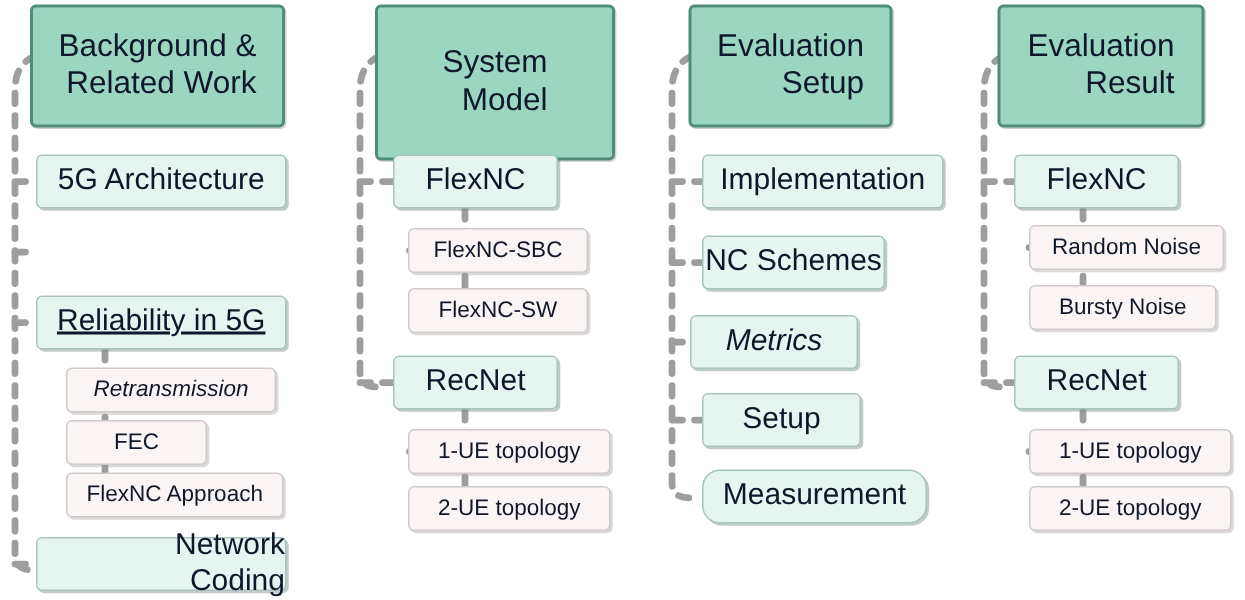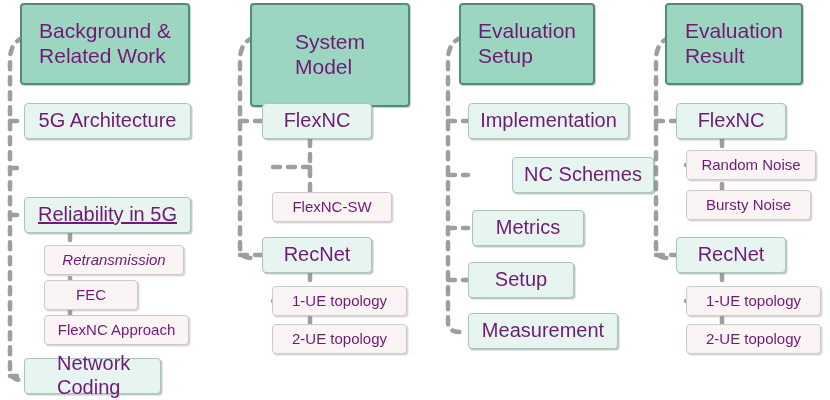--- a/index.html
+++ b/index.html
@@ -6,21 +6,21 @@
   body{
     width:830px;height:400px;background:#ffffff;
     font-family:"Liberation Sans", sans-serif;
     overflow:hidden;position:relative;
   }
   #canvas{position:absolute;left:0;top:0;width:830px;height:400px;}
   svg.links{position:absolute;left:0;top:0;width:830px;height:400px;pointer-events:none;}
   .node{
     position:absolute;box-sizing:border-box;
     display:flex;align-items:center;justify-content:center;
-    text-align:left;color:#701a75;border-radius:3px;
+    text-align:right;color:#0f172a;border-radius:3px;
     line-height:1.18;white-space:pre-line;
   }
   .lvl0{
     background:#9cd6c1;border:2.5px solid #4f8d79;
     font-size:21px;font-weight:400;border-radius:4px;
     box-shadow:1px 1px 0 rgba(0,0,0,.18);
   }
   .lvl1{
     background:#e7f5f0;border:1.6px solid #a9c4bd;
     font-size:20px;border-radius:4px;
@@ -66,35 +66,36 @@
       <path d="M 722 273 L 722 335 Q 722 340 730 340" fill="none" stroke="#9e9e9e" stroke-width="4.5" stroke-linecap="round" stroke-dasharray="7 8"></path>
       <path d="M 722 301 L 686 301" fill="none" stroke="#9e9e9e" stroke-width="4.5" stroke-linecap="round" stroke-dasharray="7 8"></path>
     </svg>
 <div class="node lvl0" style="left: 20px; top: 3px; width: 170px; height: 82px;">Background &amp;
 Related Work</div>
     <div class="node lvl1" style="left: 24px; top: 103px; width: 167px; height: 36px;">5G Architecture</div>
     <div class="node lvl1" style="left: 24px; top: 197px; width: 167px; height: 36px; text-decoration: underline;">Reliability in 5G</div>
     <div class="node lvl2" style="left: 44px; top: 245px; width: 140px; height: 30px; font-style: italic;">Retransmission</div>
     <div class="node lvl2" style="left: 44px; top: 280px; width: 94px; height: 30px;">FEC</div>
     <div class="node lvl2" style="left: 44px; top: 315px; width: 145px; height: 30px;">FlexNC Approach</div>
-    <div class="node lvl1" style="left: 24px; top: 358px; width: 137px; height: 36px; padding-left: 32px;">Network Coding</div>
+    <div class="node lvl1" style="left: 24px; top: 358px; width: 167px; height: 36px; padding-left: 32px;">Network Coding</div>
     <div class="node lvl0" style="left: 250px; top: 3px; width: 160px; height: 104px;">System
 Model</div>
     <div class="node lvl1" style="left: 262px; top: 103px; width: 110px; height: 36px;">FlexNC</div>
+    <div class="node lvl2" style="left: 272px; top: 152px; width: 120px; height: 30px;">FlexNC-SBC</div>
     <div class="node lvl2" style="left: 272px; top: 192px; width: 120px; height: 30px;">FlexNC-SW</div>
     <div class="node lvl1" style="left: 262px; top: 237px; width: 110px; height: 36px;">RecNet</div>
     <div class="node lvl2" style="left: 272px; top: 286px; width: 135px; height: 30px;">1-UE topology</div>
     <div class="node lvl2" style="left: 272px; top: 324px; width: 135px; height: 30px;">2-UE topology</div>
     <div class="node lvl0" style="left: 459px; top: 3px; width: 136px; height: 82px;">Evaluation
 Setup</div>
     <div class="node lvl1" style="left: 468px; top: 103px; width: 161px; height: 36px;">Implementation</div>
-    <div class="node lvl1" style="left: 468px; top: 157px; width: 142px; height: 36px; margin-left: 44px;">NC Schemes</div>
-    <div class="node lvl1" style="left: 472px; top: 210px; width: 112px; height: 36px;">Metrics</div>
+    <div class="node lvl1" style="left: 468px; top: 157px; width: 122px; height: 36px;">NC Schemes</div>
+    <div class="node lvl1" style="left: 460px; top: 210px; width: 112px; height: 36px; font-style: italic;">Metrics</div>
     <div class="node lvl1" style="left: 468px; top: 262px; width: 106px; height: 36px;">Setup</div>
-    <div class="node lvl1" style="left: 468px; top: 313px; width: 150px; height: 36px;">Measurement</div>
+    <div class="node lvl1" style="left: 468px; top: 313px; width: 150px; height: 36px; border-radius: 12px;">Measurement</div>
     <div class="node lvl0" style="left: 665px; top: 3px; width: 138px; height: 82px;">Evaluation
 Result</div>
     <div class="node lvl1" style="left: 676px; top: 103px; width: 110px; height: 36px;">FlexNC</div>
     <div class="node lvl2" style="left: 686px; top: 190px; width: 125px; height: 30px;">Bursty Noise</div>
     <div class="node lvl2" style="left: 686px; top: 150px; width: 130px; height: 30px;">Random Noise</div>
     <div class="node lvl1" style="left: 676px; top: 237px; width: 110px; height: 36px;">RecNet</div>
     <div class="node lvl2" style="left: 686px; top: 286px; width: 135px; height: 30px;">1-UE topology</div>
     <div class="node lvl2" style="left: 686px; top: 324px; width: 135px; height: 30px;">2-UE topology</div>
   </div>
 

